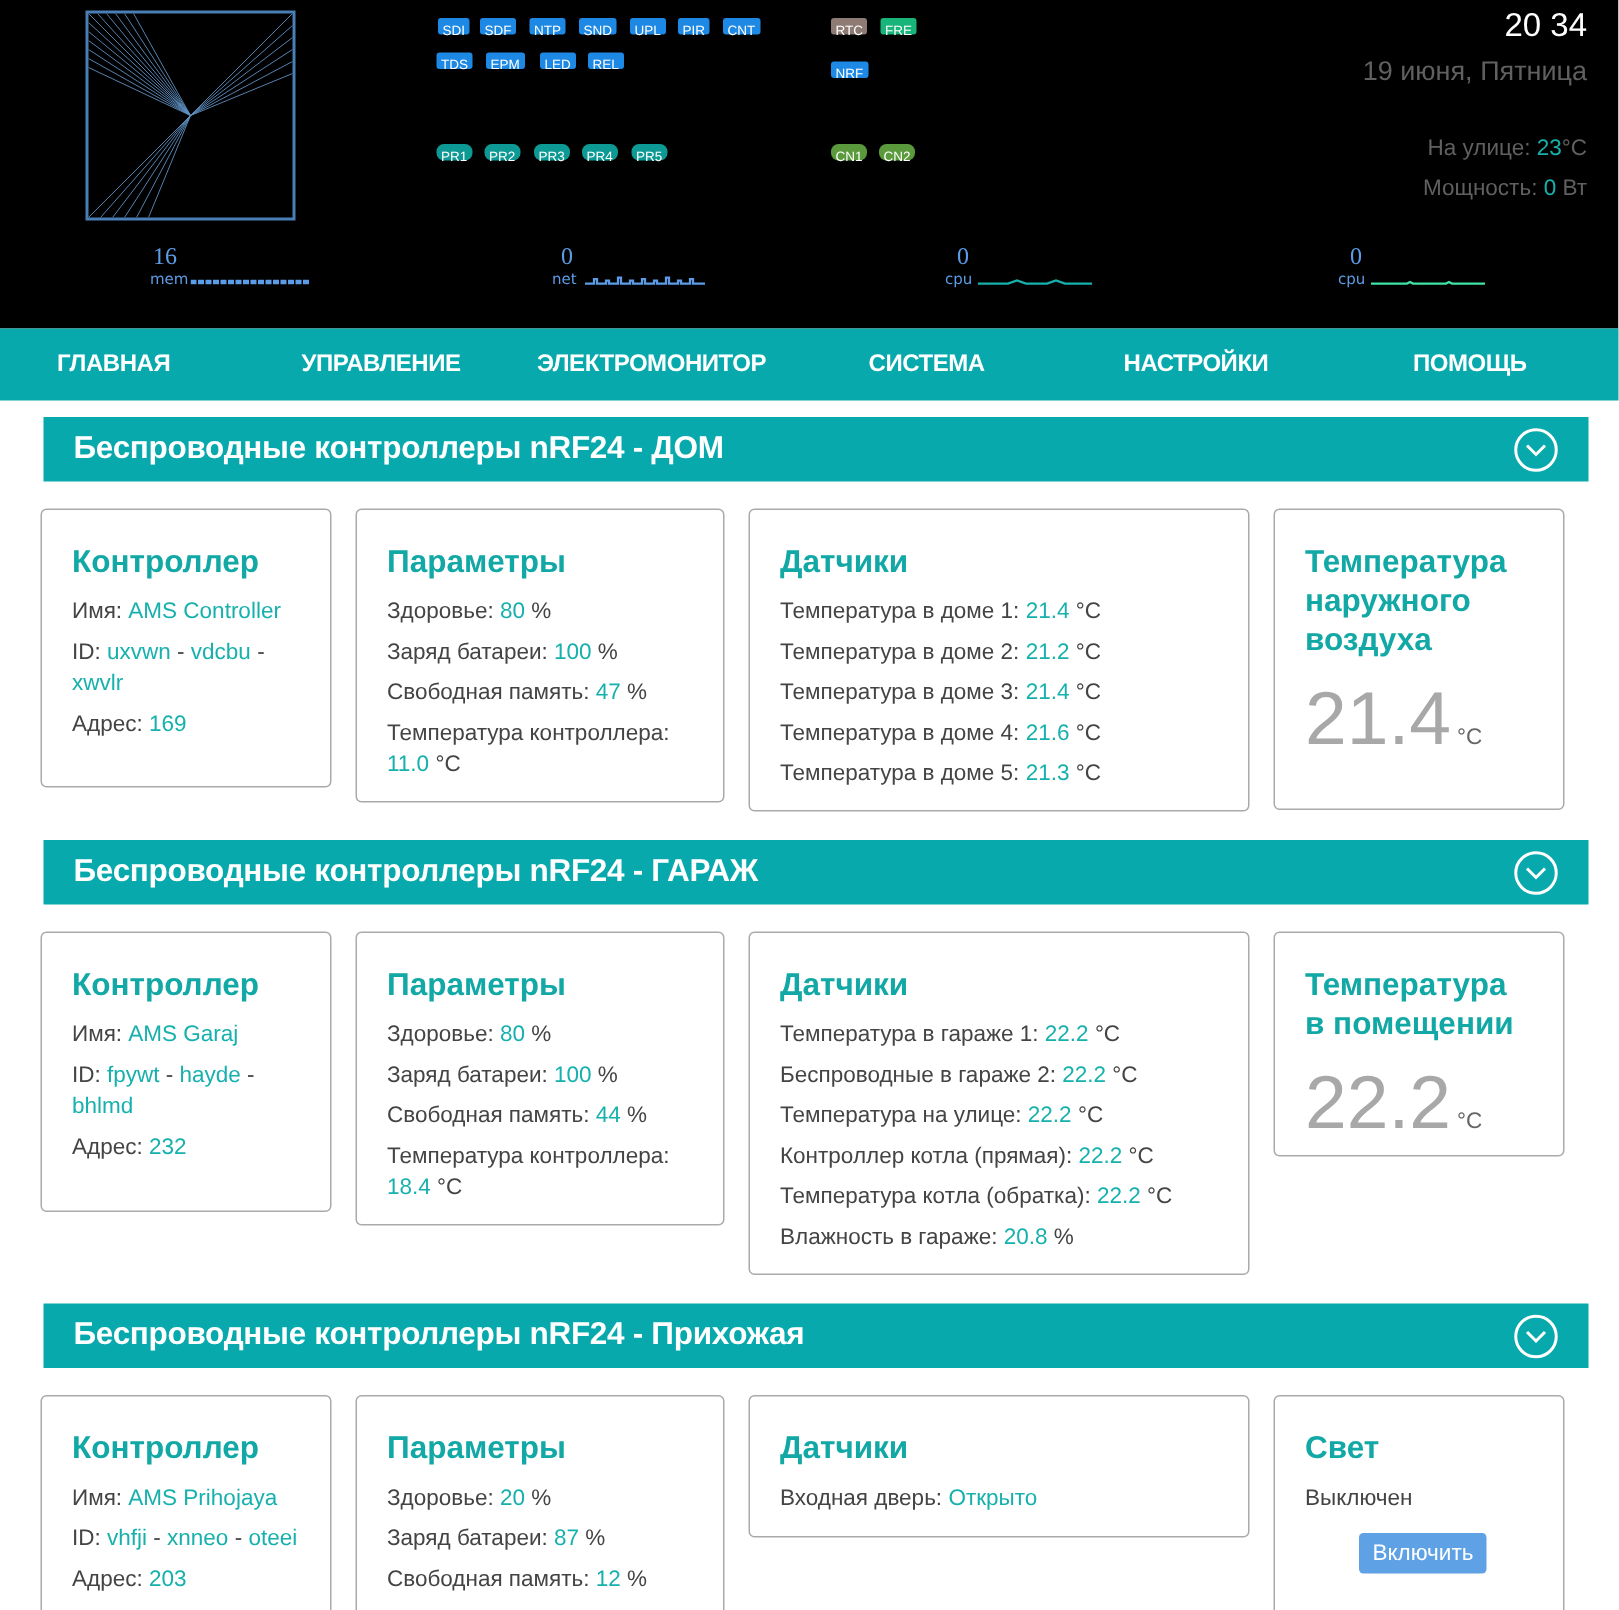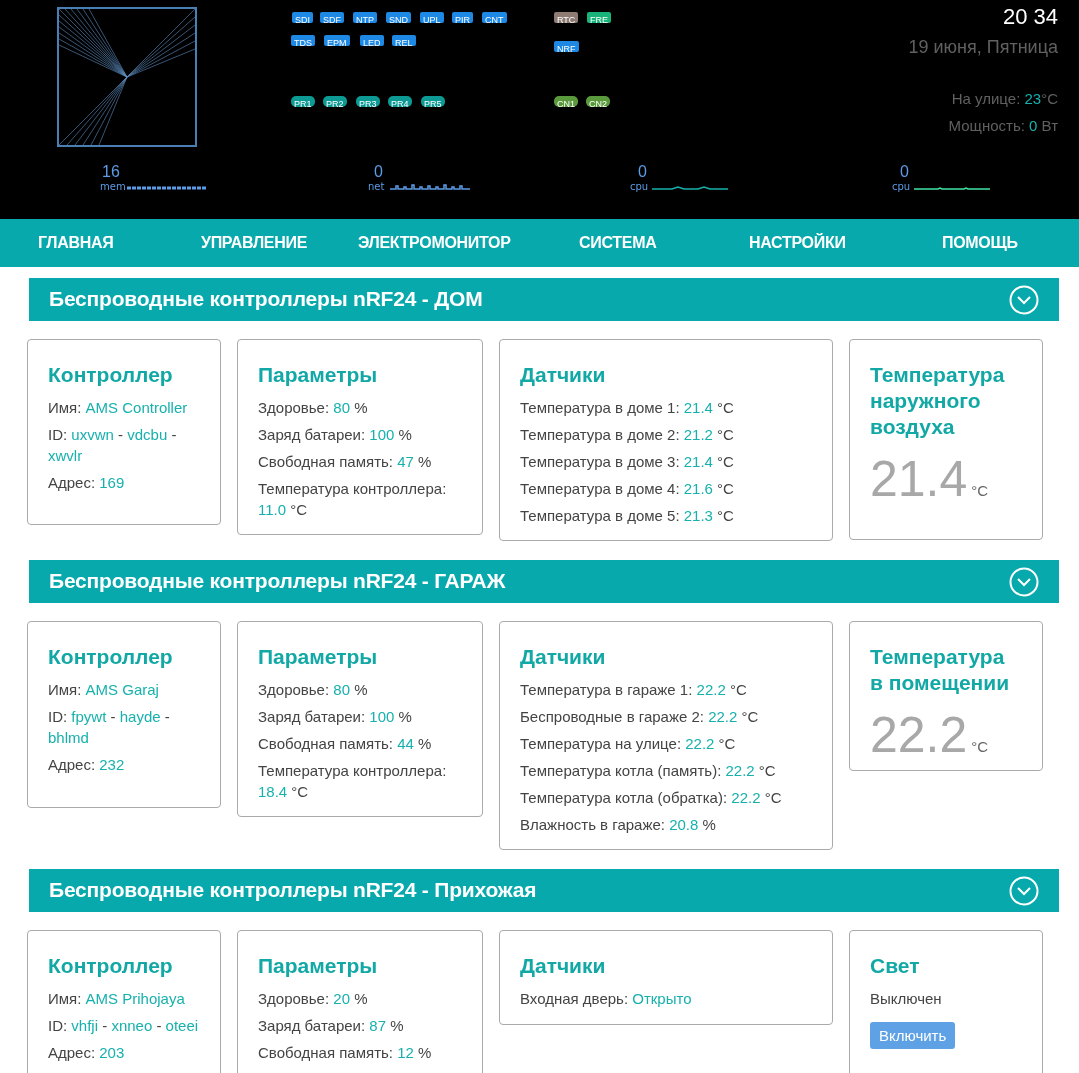--- a/index.html
+++ b/index.html
@@ -12,35 +12,35 @@
   .b-teal { background: #0e9a94; border-radius: 5px; }
   .b-gray { background: #8d7b74; }
   .b-green { background: #18b47a; }
   .b-olive { background: #5a9a3c; border-radius: 5px; }
   .clock { position: absolute; right: 21px; top: 4px; font-size: 22px; color: #fff; }
   .date { position: absolute; right: 21px; top: 37px; font-size: 18px; color: #606060; }
   .outside { position: absolute; right: 21px; top: 90px; font-size: 15px; color: #606060; }
   .power { position: absolute; right: 21px; top: 117px; font-size: 15px; color: #606060; }
   .hl { color: #17b1ad; }
   .stat { position: absolute; top: 163px; color: #5c9ce6; }
-  .stat .num { position: absolute; font-size: 16px; top: 0; }
+  .stat .num { position: absolute; font-size: 16px; top: 0; font-family: Liberation Serif, serif; }
   .stat .lbl { position: absolute; font-size: 10px; top: 18px; font-family: "DejaVu Sans", sans-serif; }
   .stat .graph { position: absolute; top: 22px; }
   .nav { position: absolute; top: 219px; left: 0; width: 1079px; height: 48px; background: #07a9ad; }
   .nav-item { position: absolute; top: 15px; font-size: 16px; font-weight: bold; color: #fff; letter-spacing: -0.3px; }
   .section-bar { position: absolute; left: 29px; width: 1030px; height: 43px; background: #07a9ad; }
   .section-bar .title { position: absolute; left: 20px; top: 9px; font-size: 21px; font-weight: bold; color: #fff; letter-spacing: -0.2px; }
   .section-bar .chev { position: absolute; right: 20px; top: 7px; width: 30px; height: 30px; }
   .card { position: absolute; border: 1px solid #aaa; border-radius: 4px; background: #fff; padding: 22px 20px 0 20px; }
   .card h3 { font-size: 21px; color: #12a8a5; font-weight: bold; line-height: 26px; margin-bottom: 6px; }
   .card .row { font-size: 15px; color: #444; line-height: 27px; }
   .card .row.wrap { line-height: 21px; padding-top: 3px; padding-bottom: 3px; }
   .card .big { font-size: 50px; color: #a8a8a8; margin-top: 18px; }
   .card .big small { font-size: 15px; color: #666; margin-left: 4px; }
-  .btn-on { display: inline-block; margin-top: 10px; background: #5ea1e5; color: #fff; font-size: 15px; padding: 5px 9px; border-radius: 3px; }
+  .btn-on { display: inline-block; margin-top: 10px; background: #5ea1e5; color: #fff; font-size: 15px; padding: 5px 9px; border-radius: 3px; margin-left: 36px; }
 </style>
 </head>
 <body>
 
 <div class="header">
   <div class="logo">
     <svg width="136" height="136" viewBox="0 0 136 136">
       <g stroke="#6aa0d8" stroke-width="0.6" fill="none" opacity="0.9">
         <line x1="0" y1="0" x2="68" y2="68"></line>
           <line x1="6" y1="0" x2="68" y2="68"></line>
@@ -199,21 +199,21 @@
   <div class="row"><span>Заряд батареи: </span><span class="hl">100</span><span> %</span></div>
   <div class="row"><span>Свободная память: </span><span class="hl">44</span><span> %</span></div>
   <div class="row wrap"><span>Температура контроллера: </span><span class="hl">18.4</span><span> °C</span></div>
 </div>
 
 <div class="card" style="left:499px;top:621px;width:334px;height:229px">
   <h3>Датчики</h3>
   <div class="row"><span>Температура в гараже 1: </span><span class="hl">22.2</span><span> °C</span></div>
   <div class="row"><span>Беспроводные в гараже 2: </span><span class="hl">22.2</span><span> °C</span></div>
   <div class="row"><span>Температура на улице: </span><span class="hl">22.2</span><span> °C</span></div>
-  <div class="row"><span>Температура котла (память): </span><span class="hl">22.2</span><span> °C</span></div>
+  <div class="row"><span>Контроллер котла (прямая): </span><span class="hl">22.2</span><span> °C</span></div>
   <div class="row"><span>Температура котла (обратка): </span><span class="hl">22.2</span><span> °C</span></div>
   <div class="row"><span>Влажность в гараже: </span><span class="hl">20.8</span><span> %</span></div>
 </div>
 
 <div class="card" style="left:849px;top:621px;width:194px;height:150px">
   <h3>Температура в помещении</h3>
   <div class="big" style="margin-top:10px"><span>22.2</span><small>°C</small></div>
 </div>
 
 <div class="section-bar" style="top:869px">

